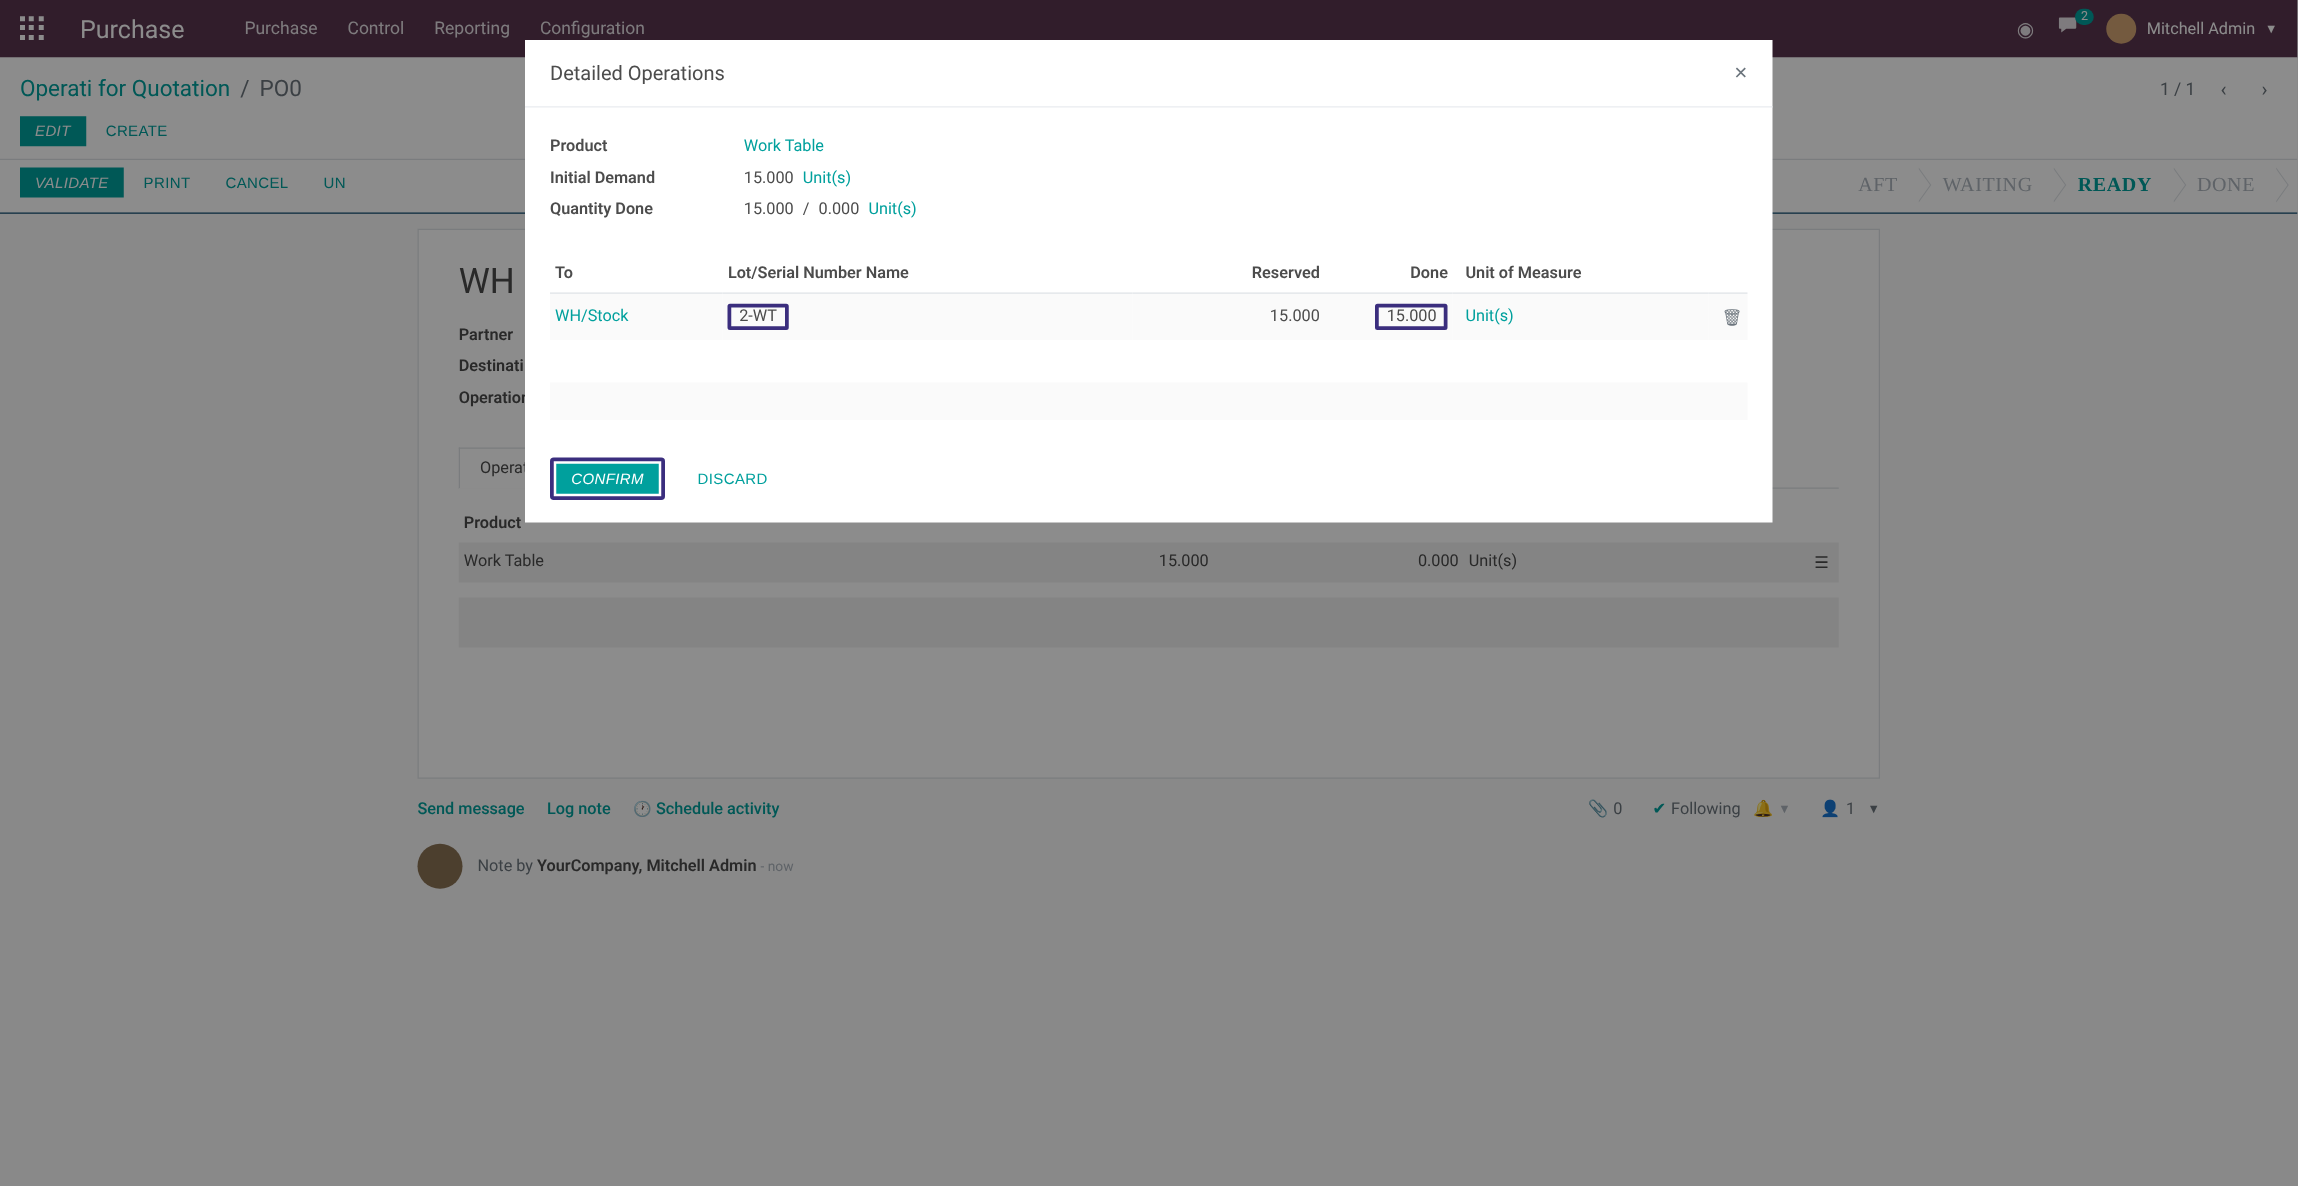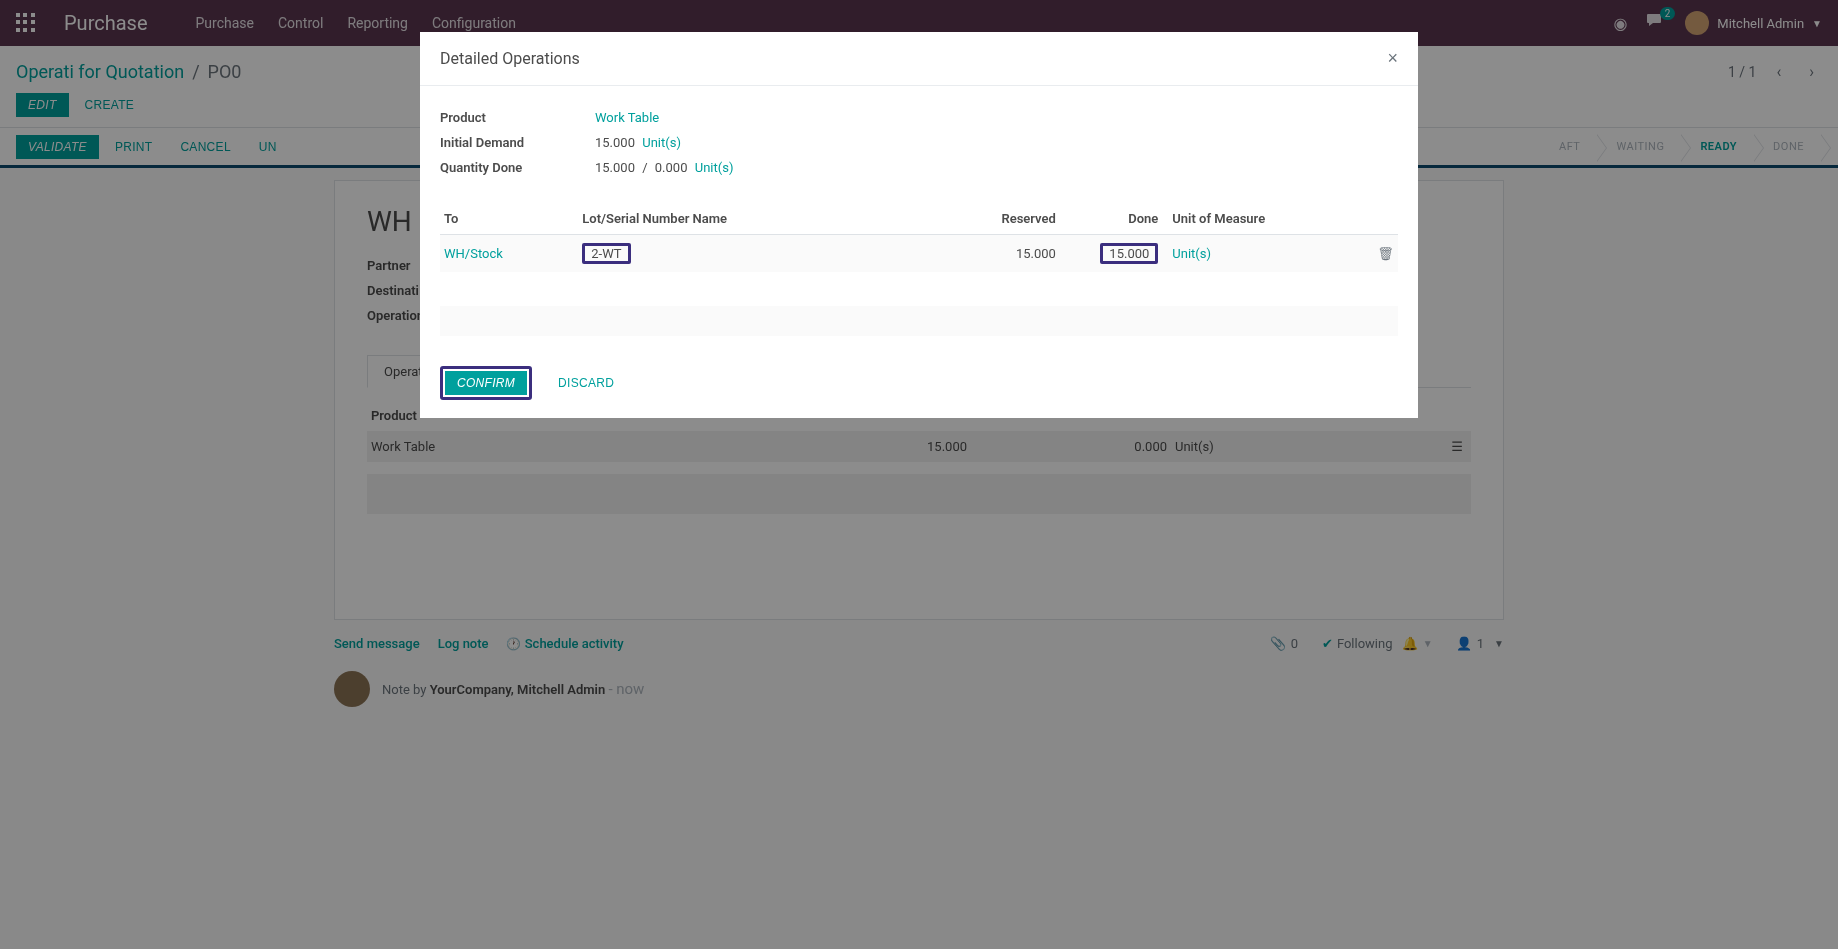--- a/index.html
+++ b/index.html
@@ -27,24 +27,24 @@
   .breadcrumb-sep { color: #6c757d; }
   .cp-right { margin-left: auto; display: flex; align-items: center; gap: 12px; }
   .pager { font-size: 14px; color: #6c757d; }
   .pager-btn { color: #6c757d; cursor: pointer; padding: 4px 8px; font-size: 16px; }
   .cp-buttons { padding: 0 16px 10px; display: flex; gap: 4px; }
   .btn { padding: 5px 12px; font-size: 12px; font-weight: 500; border: none; cursor: pointer; text-transform: uppercase; letter-spacing: 0.3px; }
   .btn-primary { background: #00a09d; color: #fff; font-style: italic; }
   .btn-secondary { background: transparent; color: #00a09d; }
   
   
-  .status-bar { background: #fff; border-bottom: 3px solid #0c4a6e; padding: 6px 16px; display: flex; align-items: center; }
+  .status-bar { background: #fff; border-bottom: 1px solid #0c4a6e; padding: 6px 16px; display: flex; align-items: flex-start; }
   .status-buttons { display: flex; gap: 4px; }
   .status-steps { margin-left: auto; display: flex; }
-  .status-step { padding: 6px 18px; color: #adb5bd; font-size: 11px; letter-spacing: 0.5px; position: relative; }
+  .status-step { padding: 6px 18px; color: #adb5bd; font-size: 16px; letter-spacing: 0.5px; position: relative; font-family: Liberation Serif, serif; }
   .status-step.active { color: #00a09d; font-weight: 600; }
   .status-step::after { content: ''; position: absolute; right: -8px; top: 0; width: 0; height: 0; border-top: 14px solid transparent; border-bottom: 14px solid transparent; border-left: 10px solid #fff; z-index: 1; }
   .status-step::before { content: ''; position: absolute; right: -9px; top: 0; width: 0; height: 0; border-top: 14px solid transparent; border-bottom: 14px solid transparent; border-left: 10px solid #dee2e6; z-index: 0; }
   
   
   .form-container { display: flex; justify-content: center; padding-top: 12px; }
   .form-sheet { background: #fff; border: 1px solid #dee2e6; width: 1170px; padding: 24px 32px; min-height: 440px; }
   .form-title { font-size: 28px; color: #4c4c4c; margin-bottom: 20px; }
   .form-fields { display: flex; flex-direction: column; gap: 10px; }
   .form-field { display: flex; }
@@ -69,21 +69,21 @@
   .chatter-right { margin-left: auto; display: flex; gap: 24px; align-items: center; color: #6c757d; }
   .chatter-stat { display: flex; align-items: center; gap: 4px; cursor: pointer; font-size: 13px; }
   .follow-check { color: #00a09d; }
   .today-wrap { display: flex; align-items: center; margin: 12px 0; }
   .today-wrap .line { flex: 1; border-top: 1px solid #dee2e6; }
   .today-label { padding: 0 12px; color: #4c4c4c; font-weight: 500; font-size: 13px; }
   .note-row { display: flex; gap: 12px; align-items: center; padding-top: 8px; }
   .note-avatar { width: 36px; height: 36px; border-radius: 50%; background: #8b7355; }
   .note-text { font-size: 13px; color: #6c757d; }
   .note-author { color: #4c4c4c; font-weight: 600; }
-  .note-time { font-size: 15px; color: #adb5bd; }
+  .note-time { font-size: 11px; color: #adb5bd; }
   
   
   .modal-overlay { position: fixed; inset: 0; background: rgba(0,0,0,0.45); display: flex; justify-content: center; align-items: flex-start; z-index: 1000; }
   .modal { background: #fff; width: 998px; margin-top: 32px; }
   .modal-header { padding: 16px 20px; display: flex; align-items: center; border-bottom: 1px solid #e9ecef; }
   .modal-title { font-size: 16px; color: #4c4c4c; }
   .modal-close { margin-left: auto; font-size: 18px; color: #6c757d; cursor: pointer; background: none; border: none; }
   .modal-body { padding: 24px 20px 16px; }
   .modal-fields { display: flex; flex-direction: column; gap: 10px; margin-bottom: 28px; }
   .modal-field { display: flex; align-items: baseline; }

